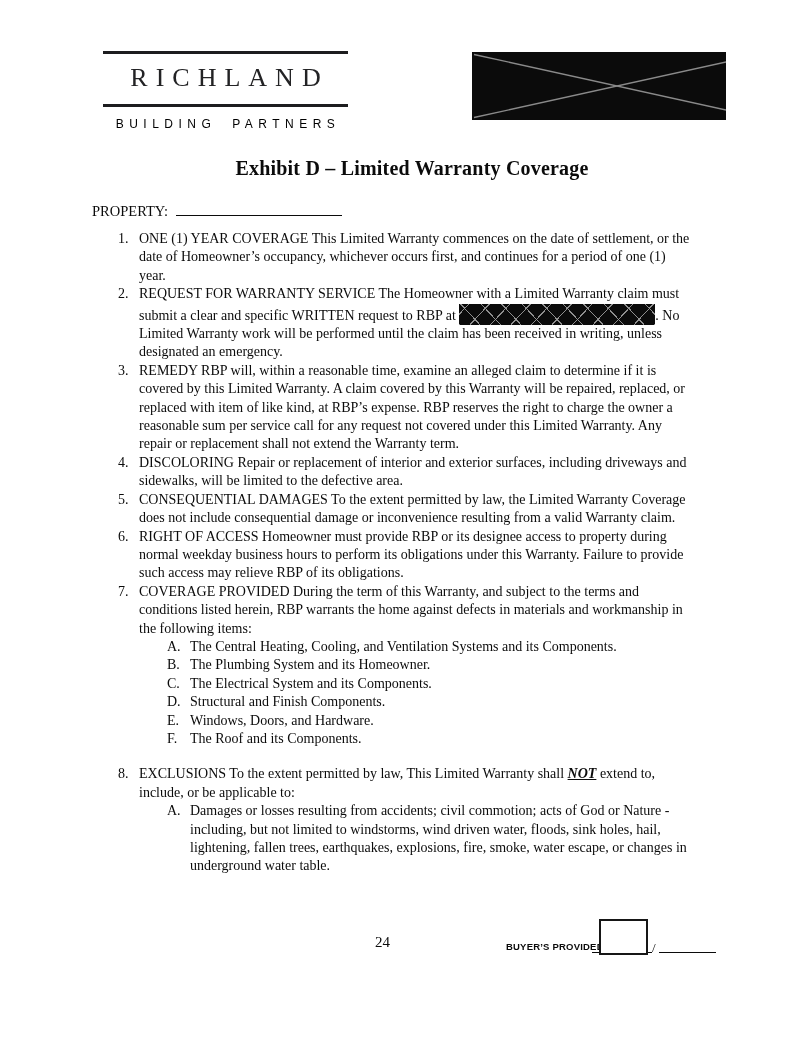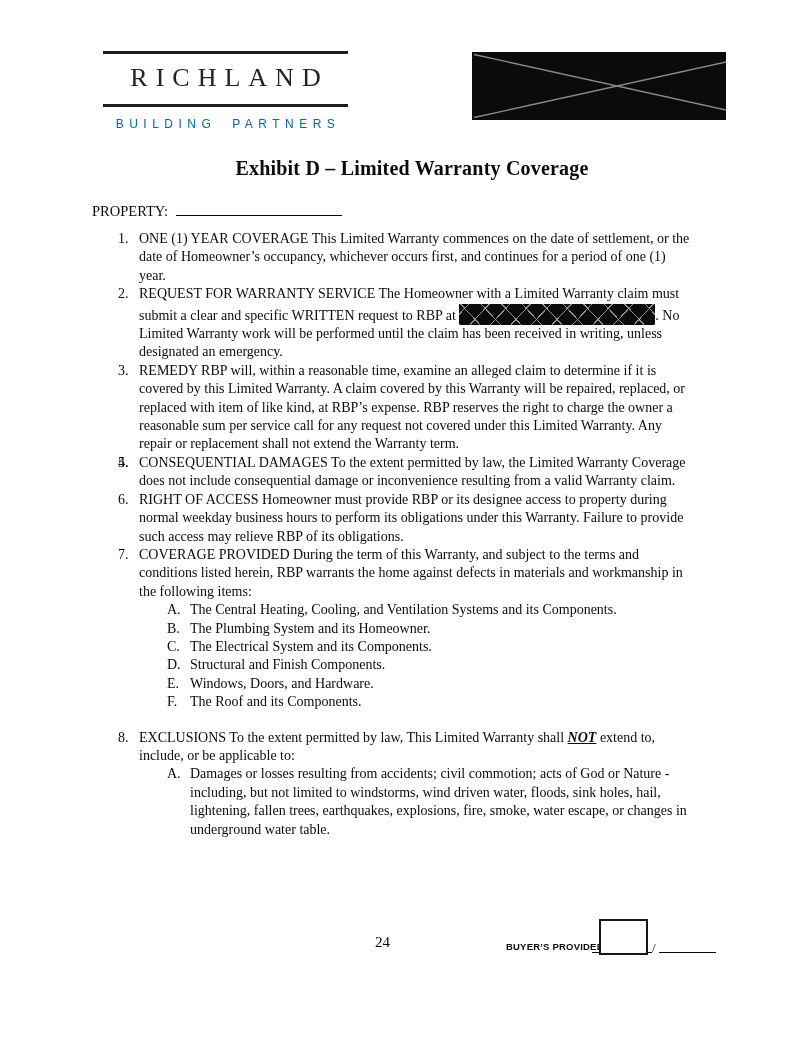--- a/index.html
+++ b/index.html
@@ -12,21 +12,21 @@
   
   .logo { position:absolute; left:103px; top:51px; width:245px; text-align:center; }
   .logo-rule { height:3px; background:#1d1d1f; }
   .logo-brand {
     font-size:26px; letter-spacing:8px; padding:10px 0 13px 8px;
     line-height:27px; color:#232325; font-weight:normal;
   }
   .logo-tagline {
     font-family:"Liberation Sans","DejaVu Sans",sans-serif;
     font-size:12px; letter-spacing:5.5px; word-spacing:7px;
-    margin-top:10px; padding-left:5px; color:#0369a1;
+    margin-top:10px; padding-left:5px; color:#000000;
   }
   .header-redaction { position:absolute; left:472px; top:52px; display:block; }
 
   
   .content { position:absolute; left:92px; top:156px; width:640px; }
   .doc-title {
     margin:0; font-size:20px; line-height:24px; font-weight:bold;
     text-align:center; letter-spacing:0.2px;
   }
   .property-row { margin-top:21px; font-size:14.5px; line-height:19px; }
@@ -99,21 +99,22 @@
 year.</span></div>
         <div class="li"><span class="li-num">2.</span><span class="li-body">REQUEST FOR WARRANTY SERVICE The Homeowner with a Limited Warranty claim must
 submit a clear and specific WRITTEN request to RBP at <span class="redaction-bar"></span>. No
 Limited Warranty work will be performed until the claim has been received in writing, unless
 designated an emergency.</span></div>
         <div class="li"><span class="li-num">3.</span><span class="li-body">REMEDY RBP will, within a reasonable time, examine an alleged claim to determine if it is
 covered by this Limited Warranty. A claim covered by this Warranty will be repaired, replaced, or
 replaced with item of like kind, at RBP’s expense. RBP reserves the right to charge the owner a
 reasonable sum per service call for any request not covered under this Limited Warranty. Any
 repair or replacement shall not extend the Warranty term.</span></div>
-        <div class="li"><span class="li-num">4.</span></div>
+        <div class="li"><span class="li-num">4.</span><span class="li-body">DISCOLORING Repair or replacement of interior and exterior surfaces, including driveways and
+sidewalks, will be limited to the defective area.</span></div>
         <div class="li"><span class="li-num">5.</span><span class="li-body">CONSEQUENTIAL DAMAGES To the extent permitted by law, the Limited Warranty Coverage
 does not include consequential damage or inconvenience resulting from a valid Warranty claim.</span></div>
         <div class="li"><span class="li-num">6.</span><span class="li-body">RIGHT OF ACCESS Homeowner must provide RBP or its designee access to property during
 normal weekday business hours to perform its obligations under this Warranty. Failure to provide
 such access may relieve RBP of its obligations.</span></div>
         <div class="li"><span class="li-num">7.</span><span class="li-body">COVERAGE PROVIDED During the term of this Warranty, and subject to the terms and
 conditions listed herein, RBP warrants the home against defects in materials and workmanship in
 the following items:</span></div>
         <div class="sub"><span class="sub-letter">A.</span><span class="sub-body">The Central Heating, Cooling, and Ventilation Systems and its Components.</span></div>
         <div class="sub"><span class="sub-letter">B.</span><span class="sub-body">The Plumbing System and its Homeowner.</span></div>

